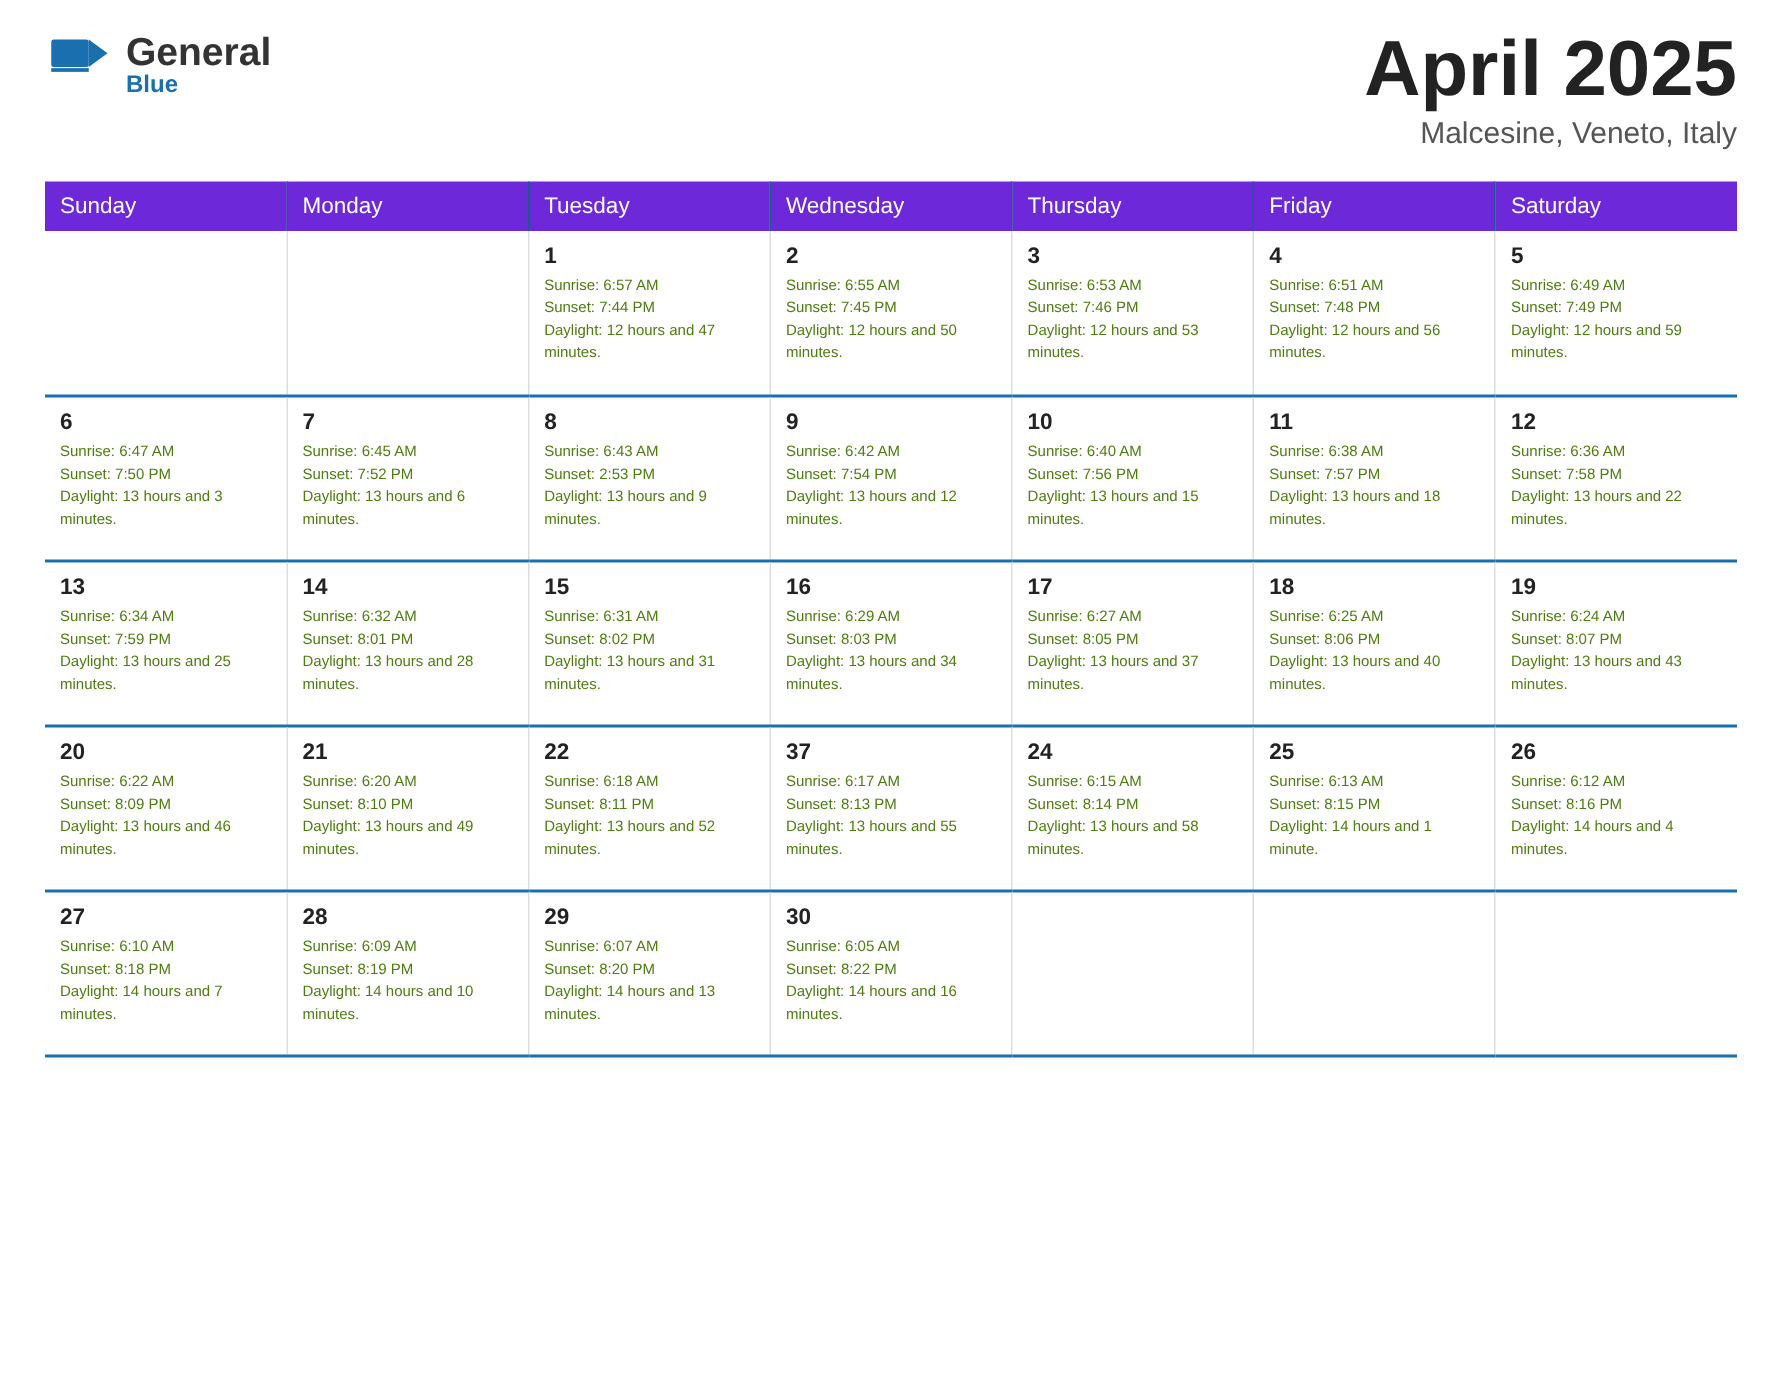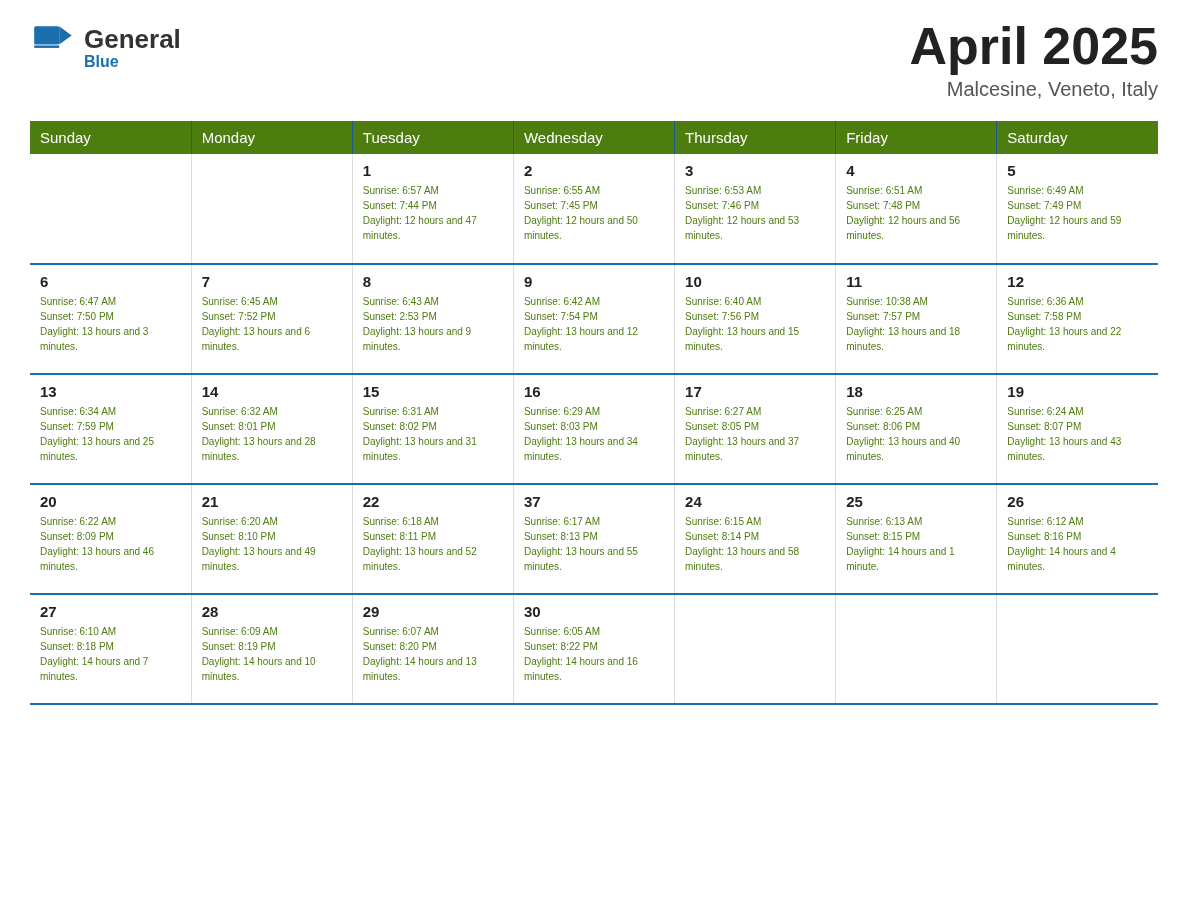--- a/index.html
+++ b/index.html
@@ -29,21 +29,21 @@
       font-size: 20px;
       color: #555;
       margin-top: 6px;
     }
     table {
       width: 100%;
       border-collapse: collapse;
       table-layout: fixed;
     }
     thead tr th {
-      background-color: #4d7c0f;
+      background-color: #6d28d9;
       color: #fff;
       text-align: left;
       padding: 8px 10px;
       font-size: 15px;
       font-weight: normal;
       border-right: 1px solid #1a5a8e;
     }
     thead tr th:last-child {
       border-right: none;
     }
@@ -69,21 +69,21 @@
       font-size: 10px;
       color: #4d7c0f;
       line-height: 1.5;
     }
     .empty-cell {
       background: #fff;
     }
     
     .logo-wrapper {
       display: flex;
-      align-items: flex-end;
+      align-items: flex-start;
     }
     .logo-icon {
       width: 50px;
       height: 50px;
       margin-right: 4px;
     }
     .logo-text-block {
       display: flex;
       flex-direction: column;
     }
@@ -216,21 +216,21 @@
           <div class="day-number">10</div>
           <div class="day-info">
             <div>Sunrise: 6:40 AM</div>
             <div>Sunset: 7:56 PM</div>
             <div>Daylight: 13 hours and 15 minutes.</div>
           </div>
         </td>
         <td>
           <div class="day-number">11</div>
           <div class="day-info">
-            <div>Sunrise: 10:38 AM</div>
+            <div>Sunrise: 6:38 AM</div>
             <div>Sunset: 7:57 PM</div>
             <div>Daylight: 13 hours and 18 minutes.</div>
           </div>
         </td>
         <td>
           <div class="day-number">12</div>
           <div class="day-info">
             <div>Sunrise: 6:36 AM</div>
             <div>Sunset: 7:58 PM</div>
             <div>Daylight: 13 hours and 22 minutes.</div>

